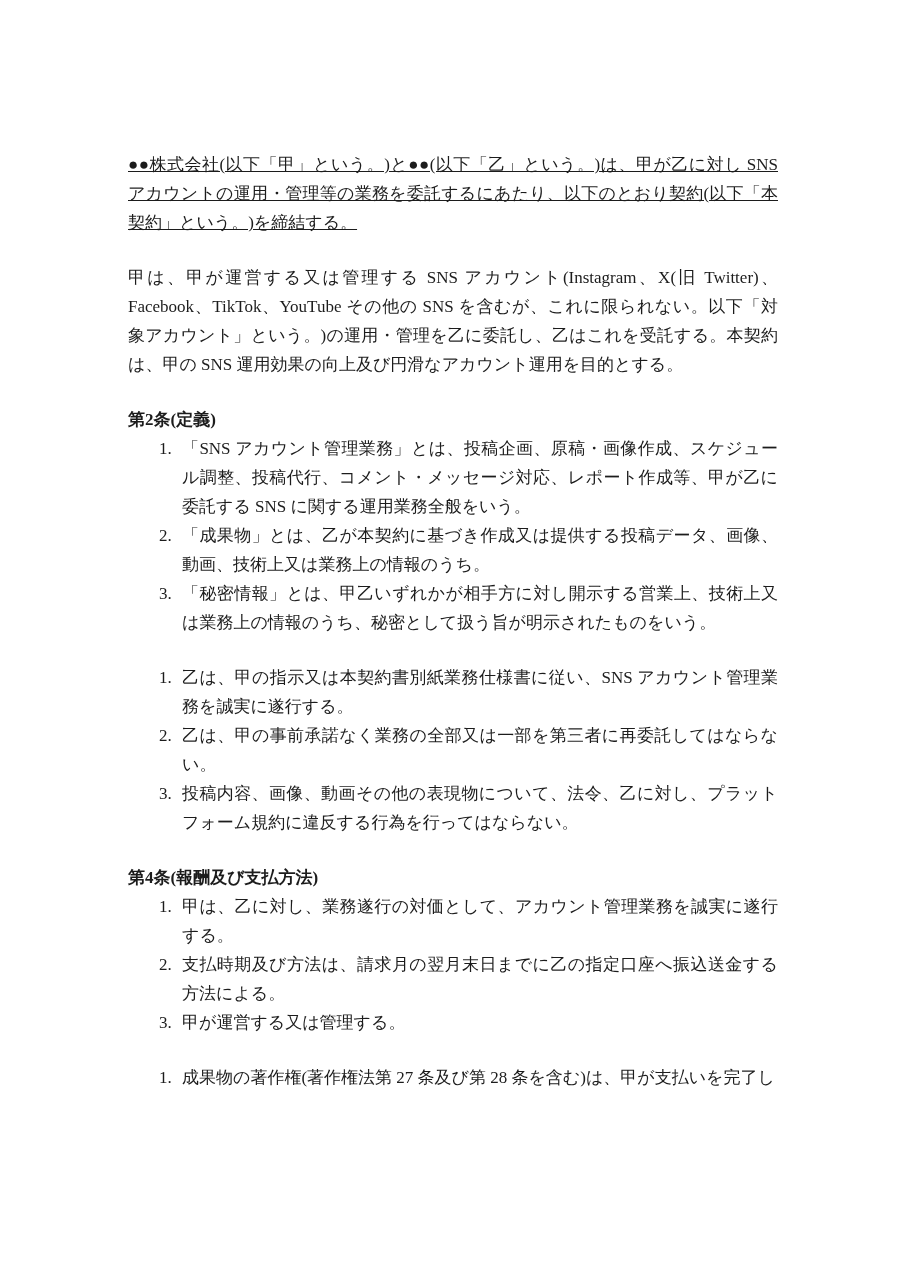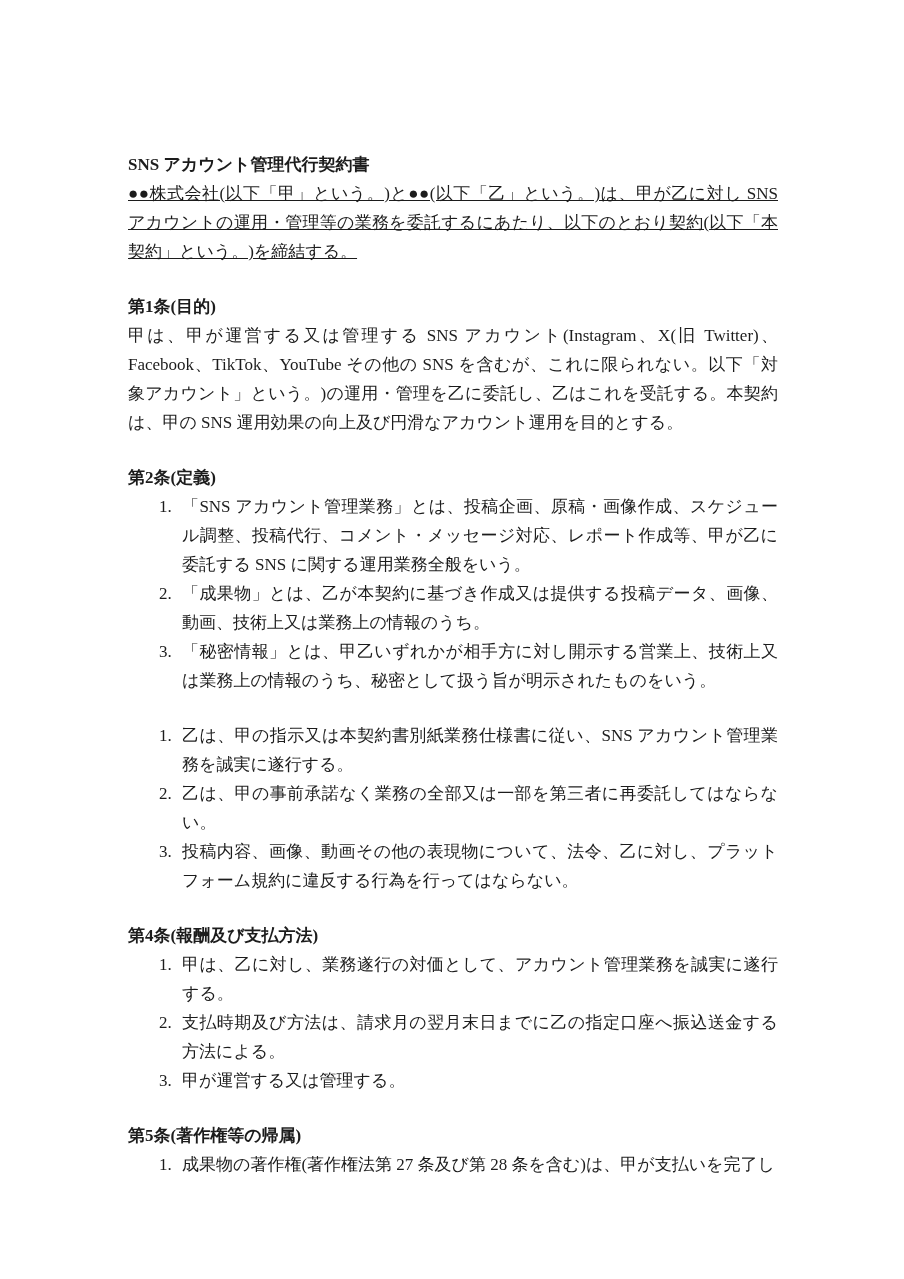--- a/index.html
+++ b/index.html
@@ -61,25 +61,23 @@
   .list-item-text {
     flex: 1;
     text-align: justify;
   }
 </style>
 </head>
 <body>
 
 <div class="page">
   <div class="content">
-    <p class="doc-title">SNS アカウント管理代行契約書</p>
     <p class="intro">●●株式会社(以下「甲」という。)と●●(以下「乙」という。)は、甲が乙に対し SNS アカウントの運用・管理等の業務を委託するにあたり、以下のとおり契約(以下「本契約」という。)を締結する。</p>
     <div>
   <section class="article">
-    <p class="article-heading">第1条(目的)</p>
     <p class="article-body">甲は、甲が運営する又は管理する SNS アカウント(Instagram、X(旧 Twitter)、Facebook、TikTok、YouTube その他の SNS を含むが、これに限られない。以下「対象アカウント」という。)の運用・管理を乙に委託し、乙はこれを受託する。本契約は、甲の SNS 運用効果の向上及び円滑なアカウント運用を目的とする。</p>
 
   </section>
 
   <section class="article">
     <p class="article-heading">第2条(定義)</p>
     <div class="article-list">
 
     <div class="list-item">
         <span class="list-item-number">1.</span>
@@ -129,21 +127,20 @@
         <span class="list-item-text">支払時期及び方法は、請求月の翌月末日までに乙の指定口座へ振込送金する方法による。</span>
       </div>
             <div class="list-item">
         <span class="list-item-number">3.</span>
         <span class="list-item-text">甲が運営する又は管理する。</span>
       </div>
           </div>
   </section>
 
   <section class="article">
-    <p class="article-heading">第5条(著作権等の帰属)</p>
 
     <div class="article-list">
 
     <div class="list-item">
         <span class="list-item-number">1.</span>
         <span class="list-item-text">成果物の著作権(著作権法第 27 条及び第 28 条を含む)は、甲が支払いを完了し</span>
       </div>
           </div>
   </section>
 </div>

